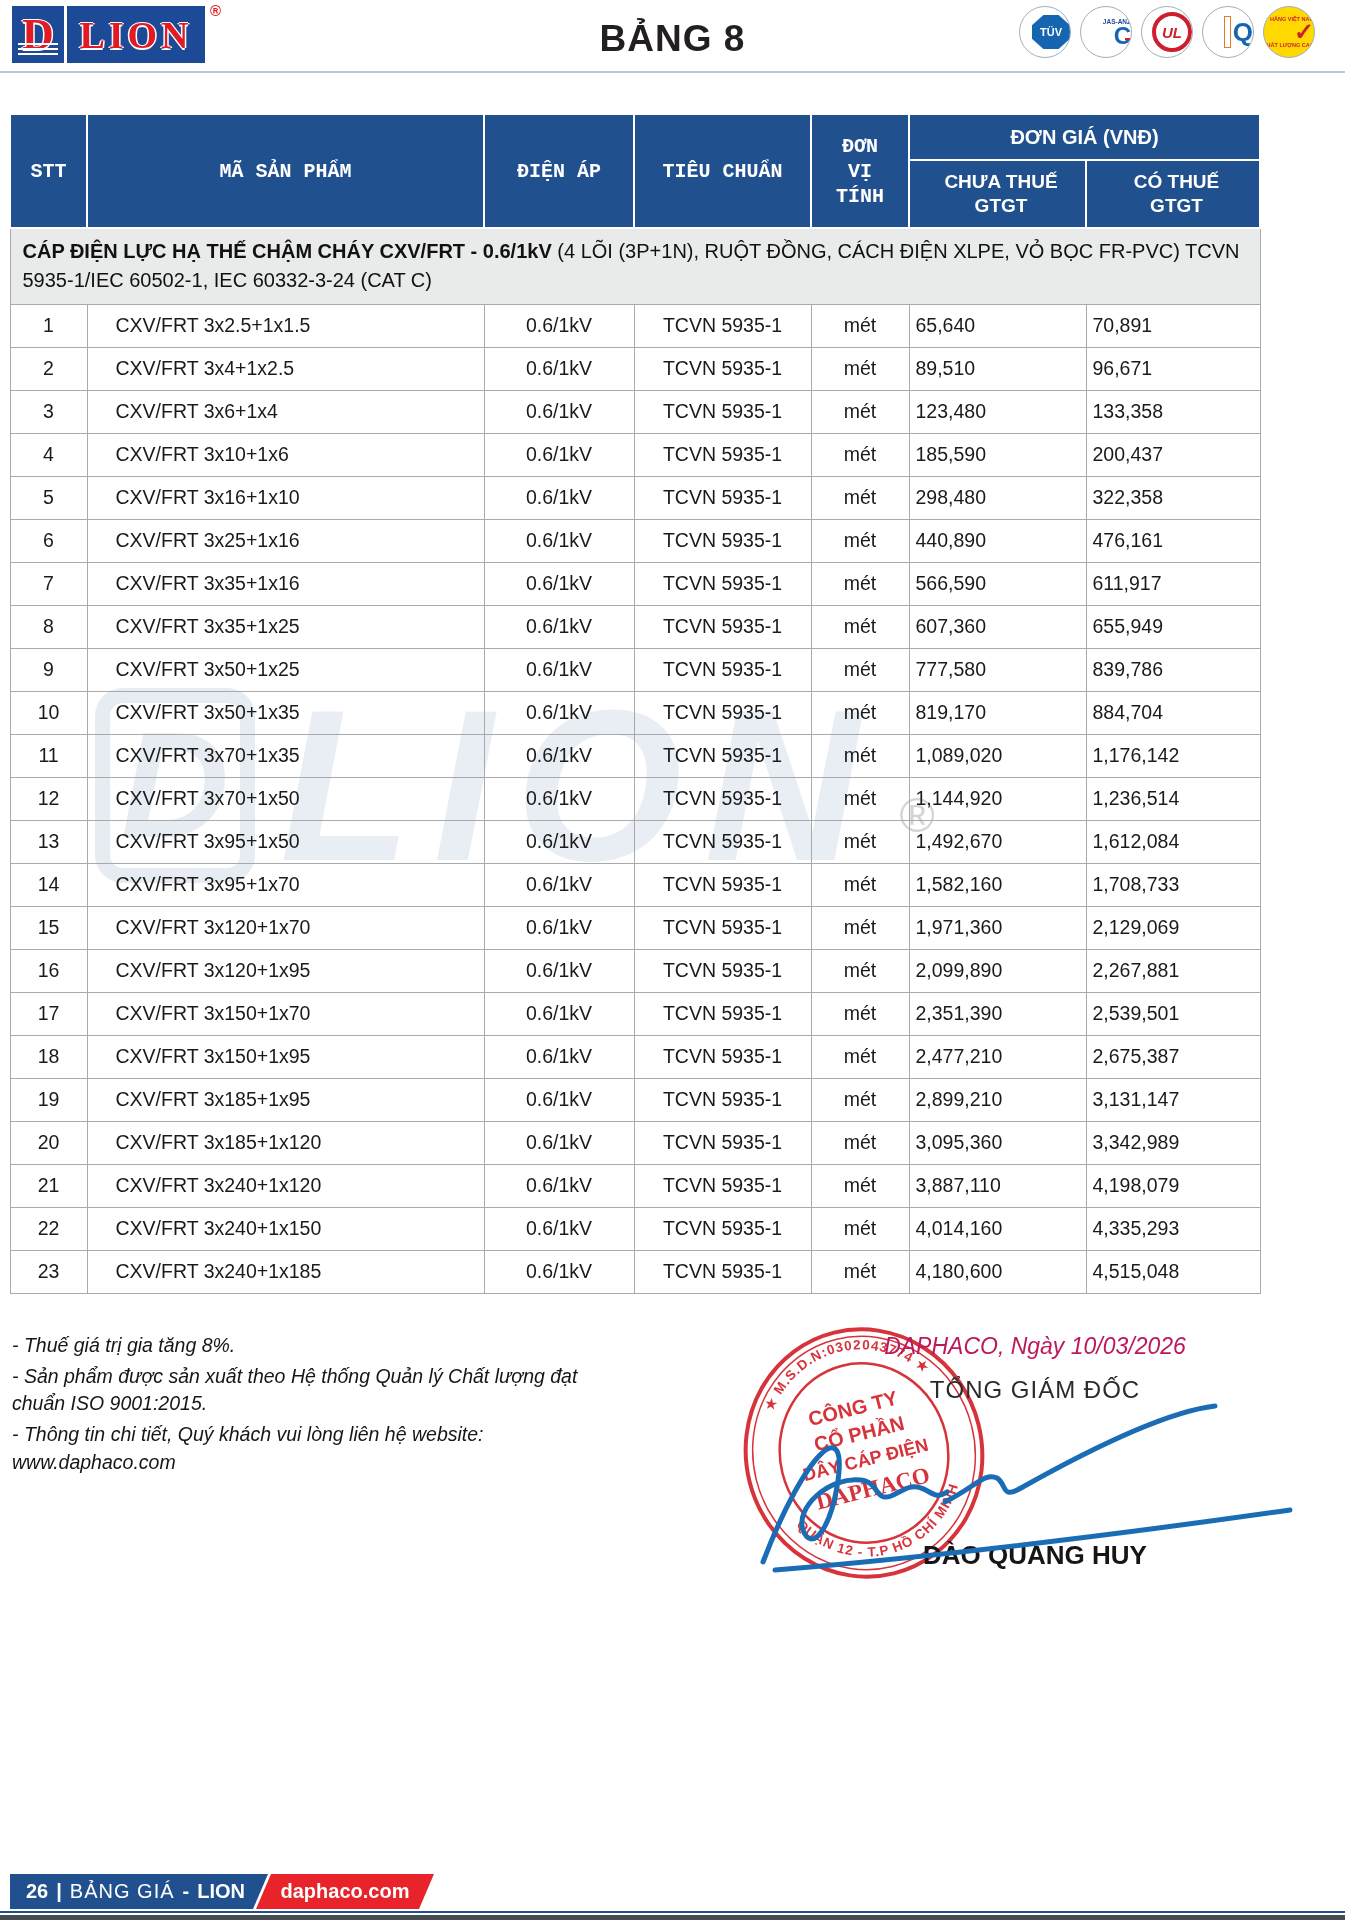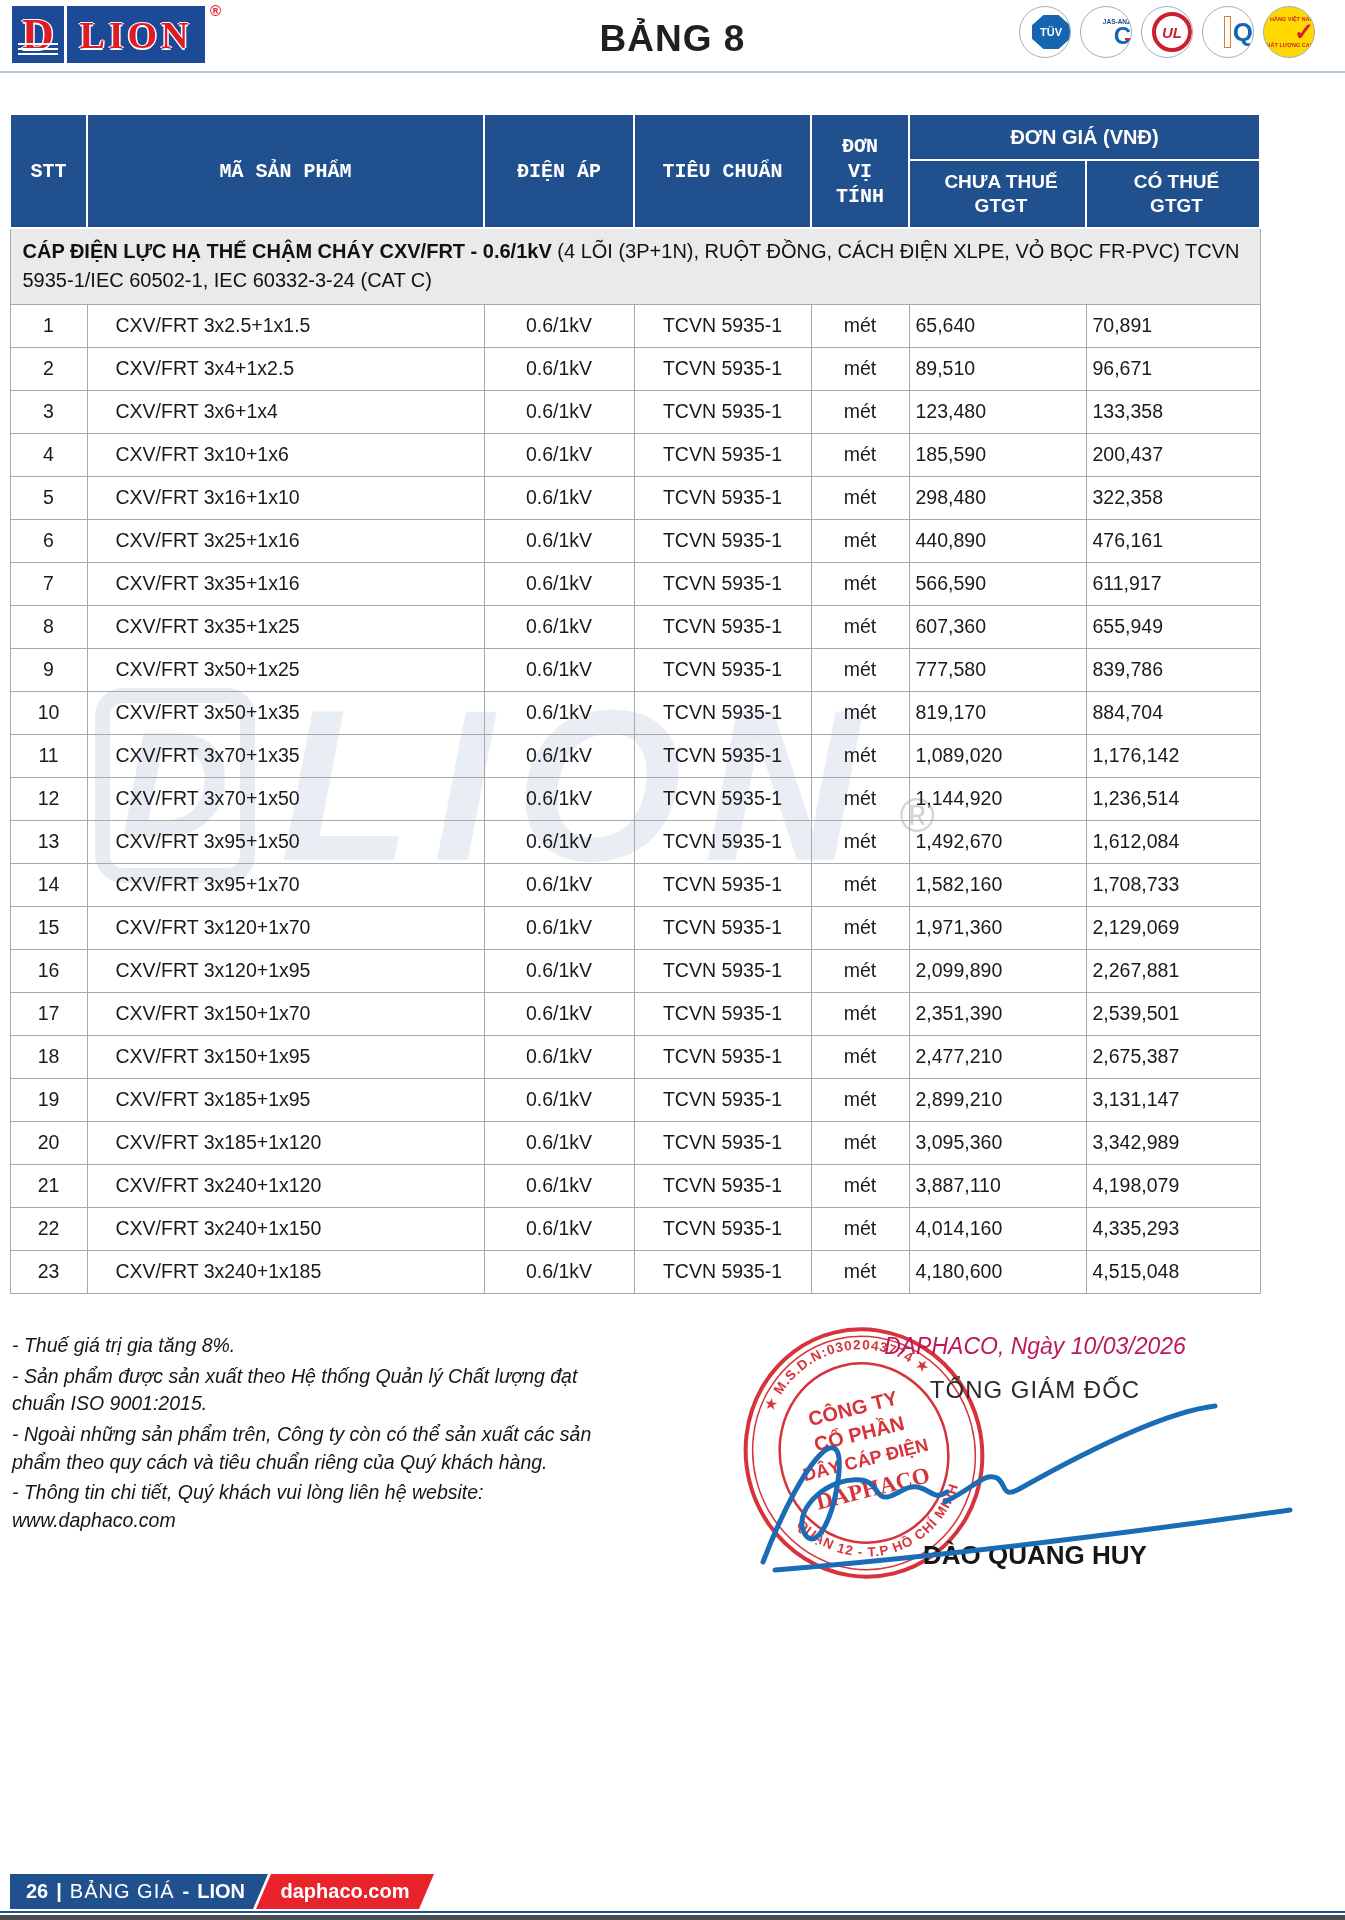--- a/index.html
+++ b/index.html
@@ -400,21 +400,20 @@
             <td class="al-r">4,180,600</td>
             <td class="al-r">4,515,048</td>
           </tr>
         </tbody>
     </table>
   </div>
 
   <div class="notes">
     <p>- Thuế giá trị gia tăng 8%.</p>
     <p>- Sản phẩm được sản xuất theo Hệ thống Quản lý Chất lượng đạt chuẩn ISO 9001:2015.</p>
-    <p>- Ngoài những sản phẩm trên, Công ty còn có thể sản xuất các sản phẩm theo quy cách và tiêu chuẩn riêng của Quý khách hàng.</p>
     <p>- Thông tin chi tiết, Quý khách vui lòng liên hệ website: www.daphaco.com</p>
   </div>
 
   <div class="sig-date">DAPHACO, Ngày 10/03/2026</div>
   <div class="sig-pos">TỔNG GIÁM ĐỐC</div>
   <div class="sig-name">ĐÀO QUANG HUY</div>
 
   <svg class="stamp" width="252" height="262" viewBox="0 0 252 262">
     <defs>
       <path id="arcT" d="M 28 131 A 98 104 0 1 1 224 131" fill="none"></path>

